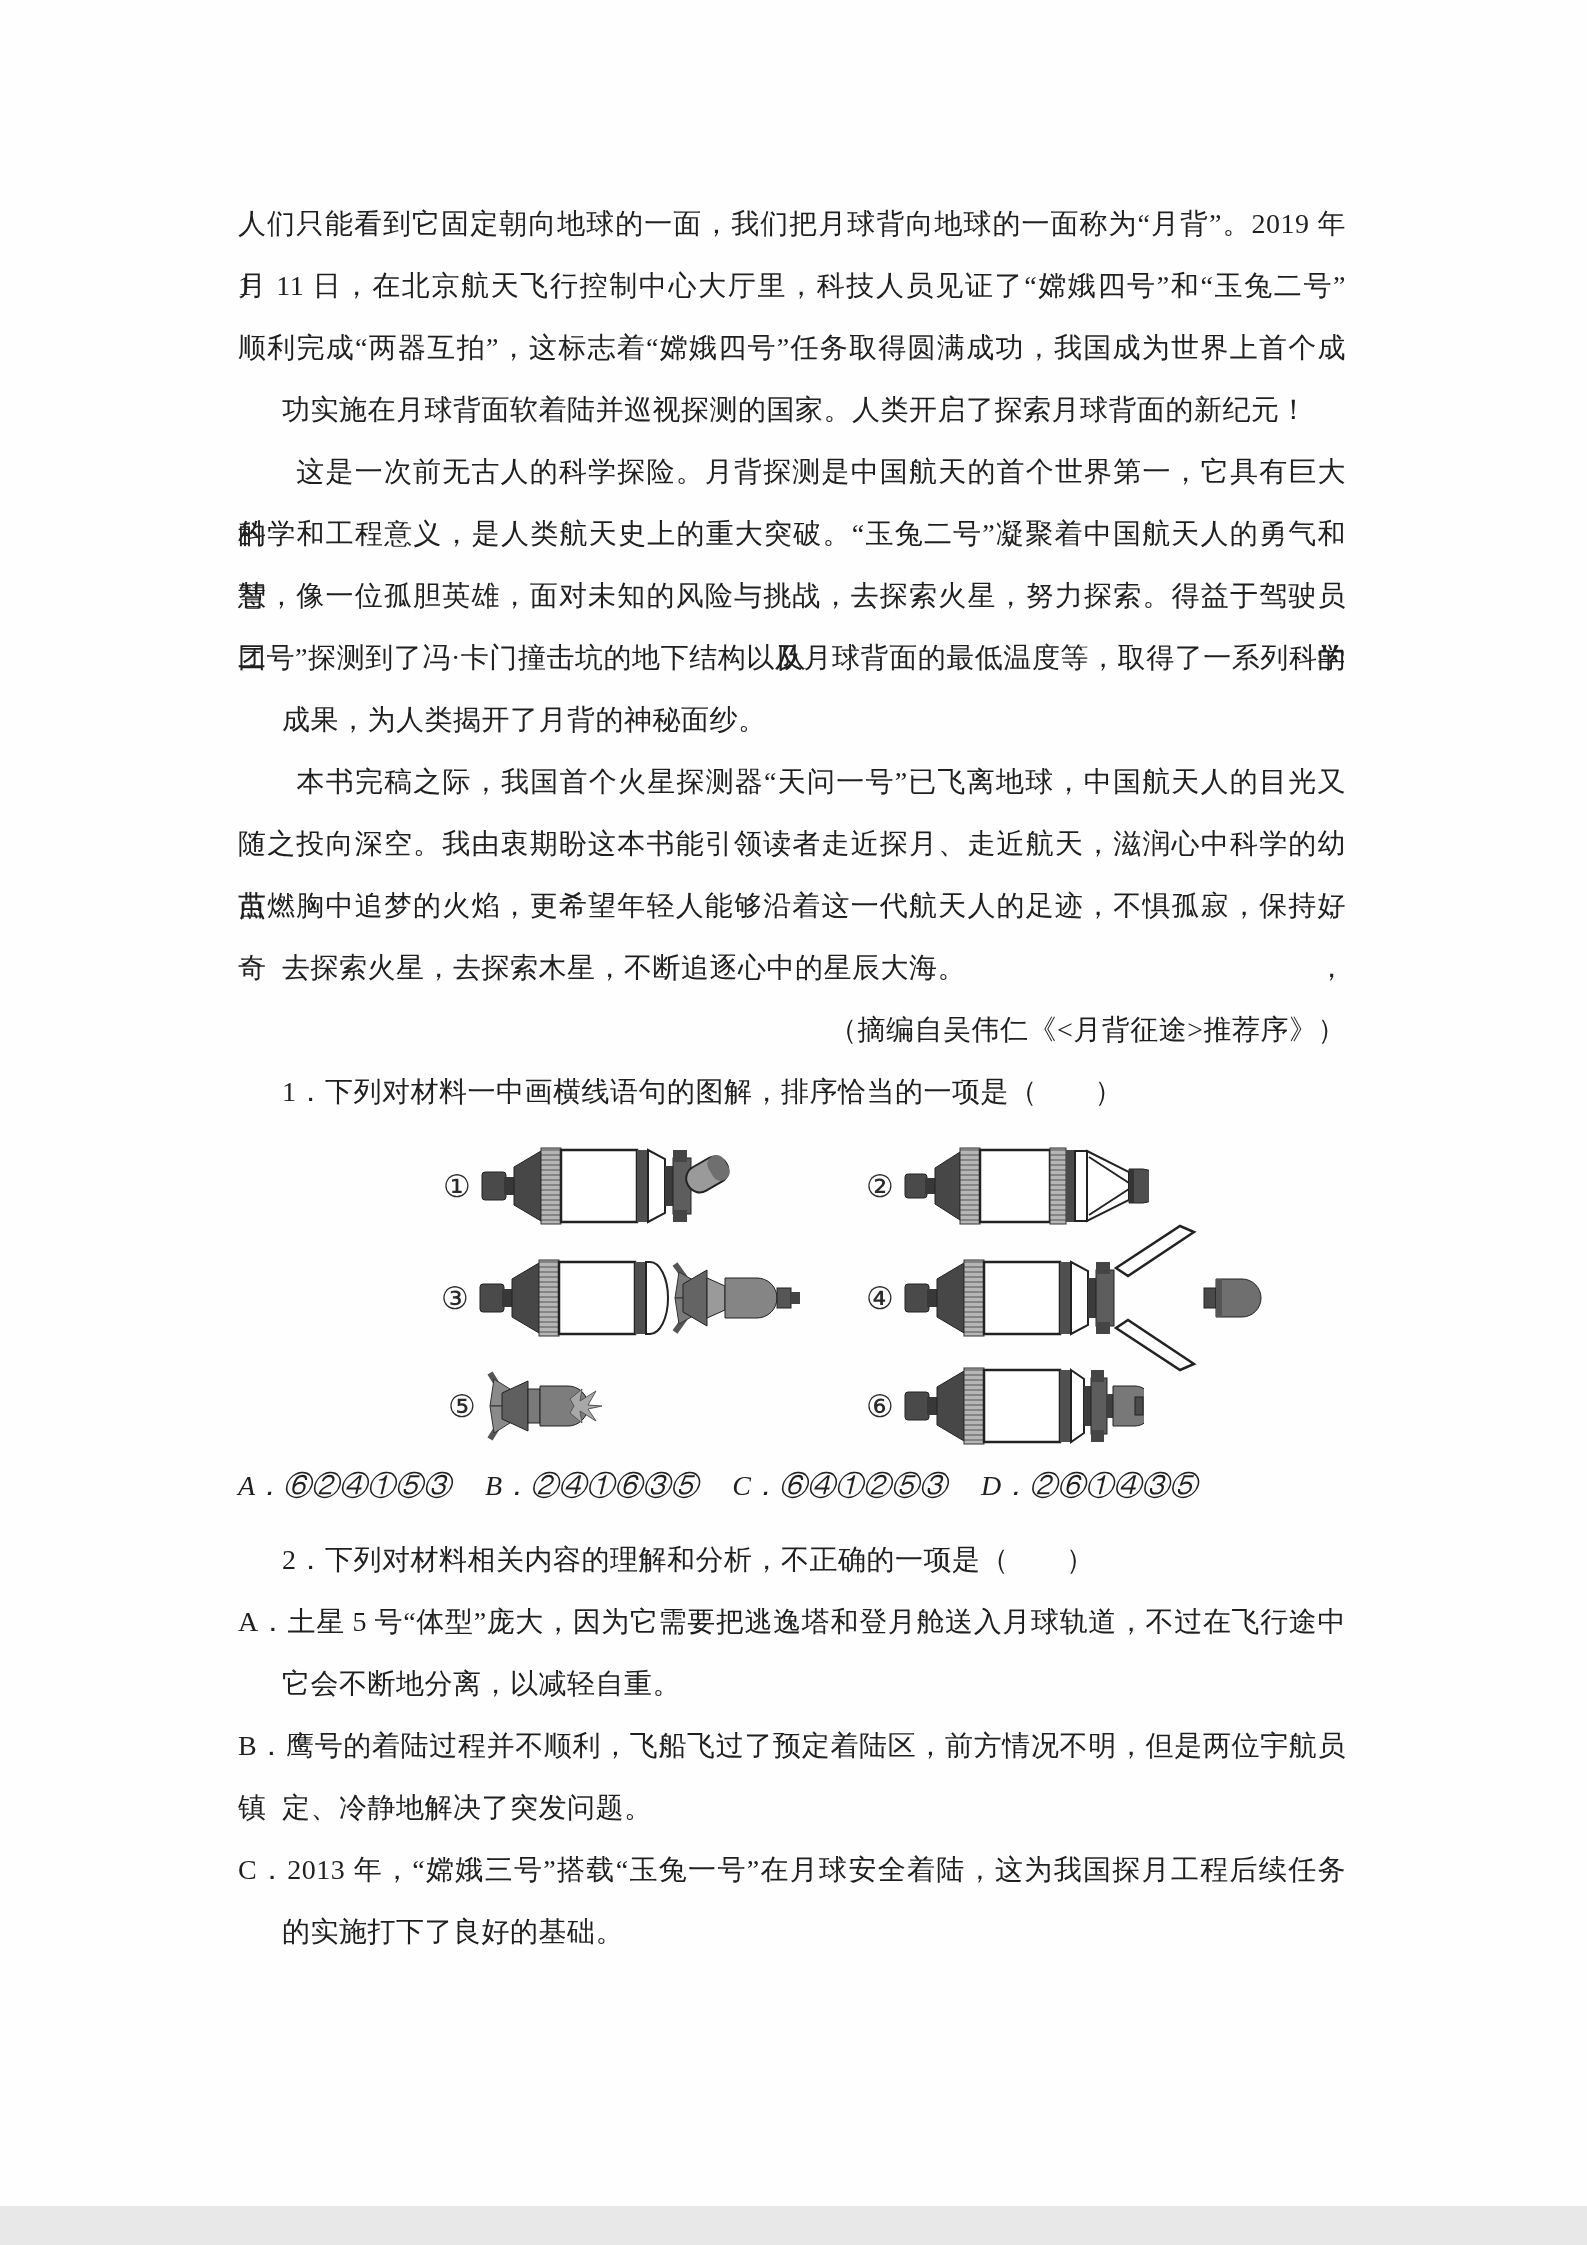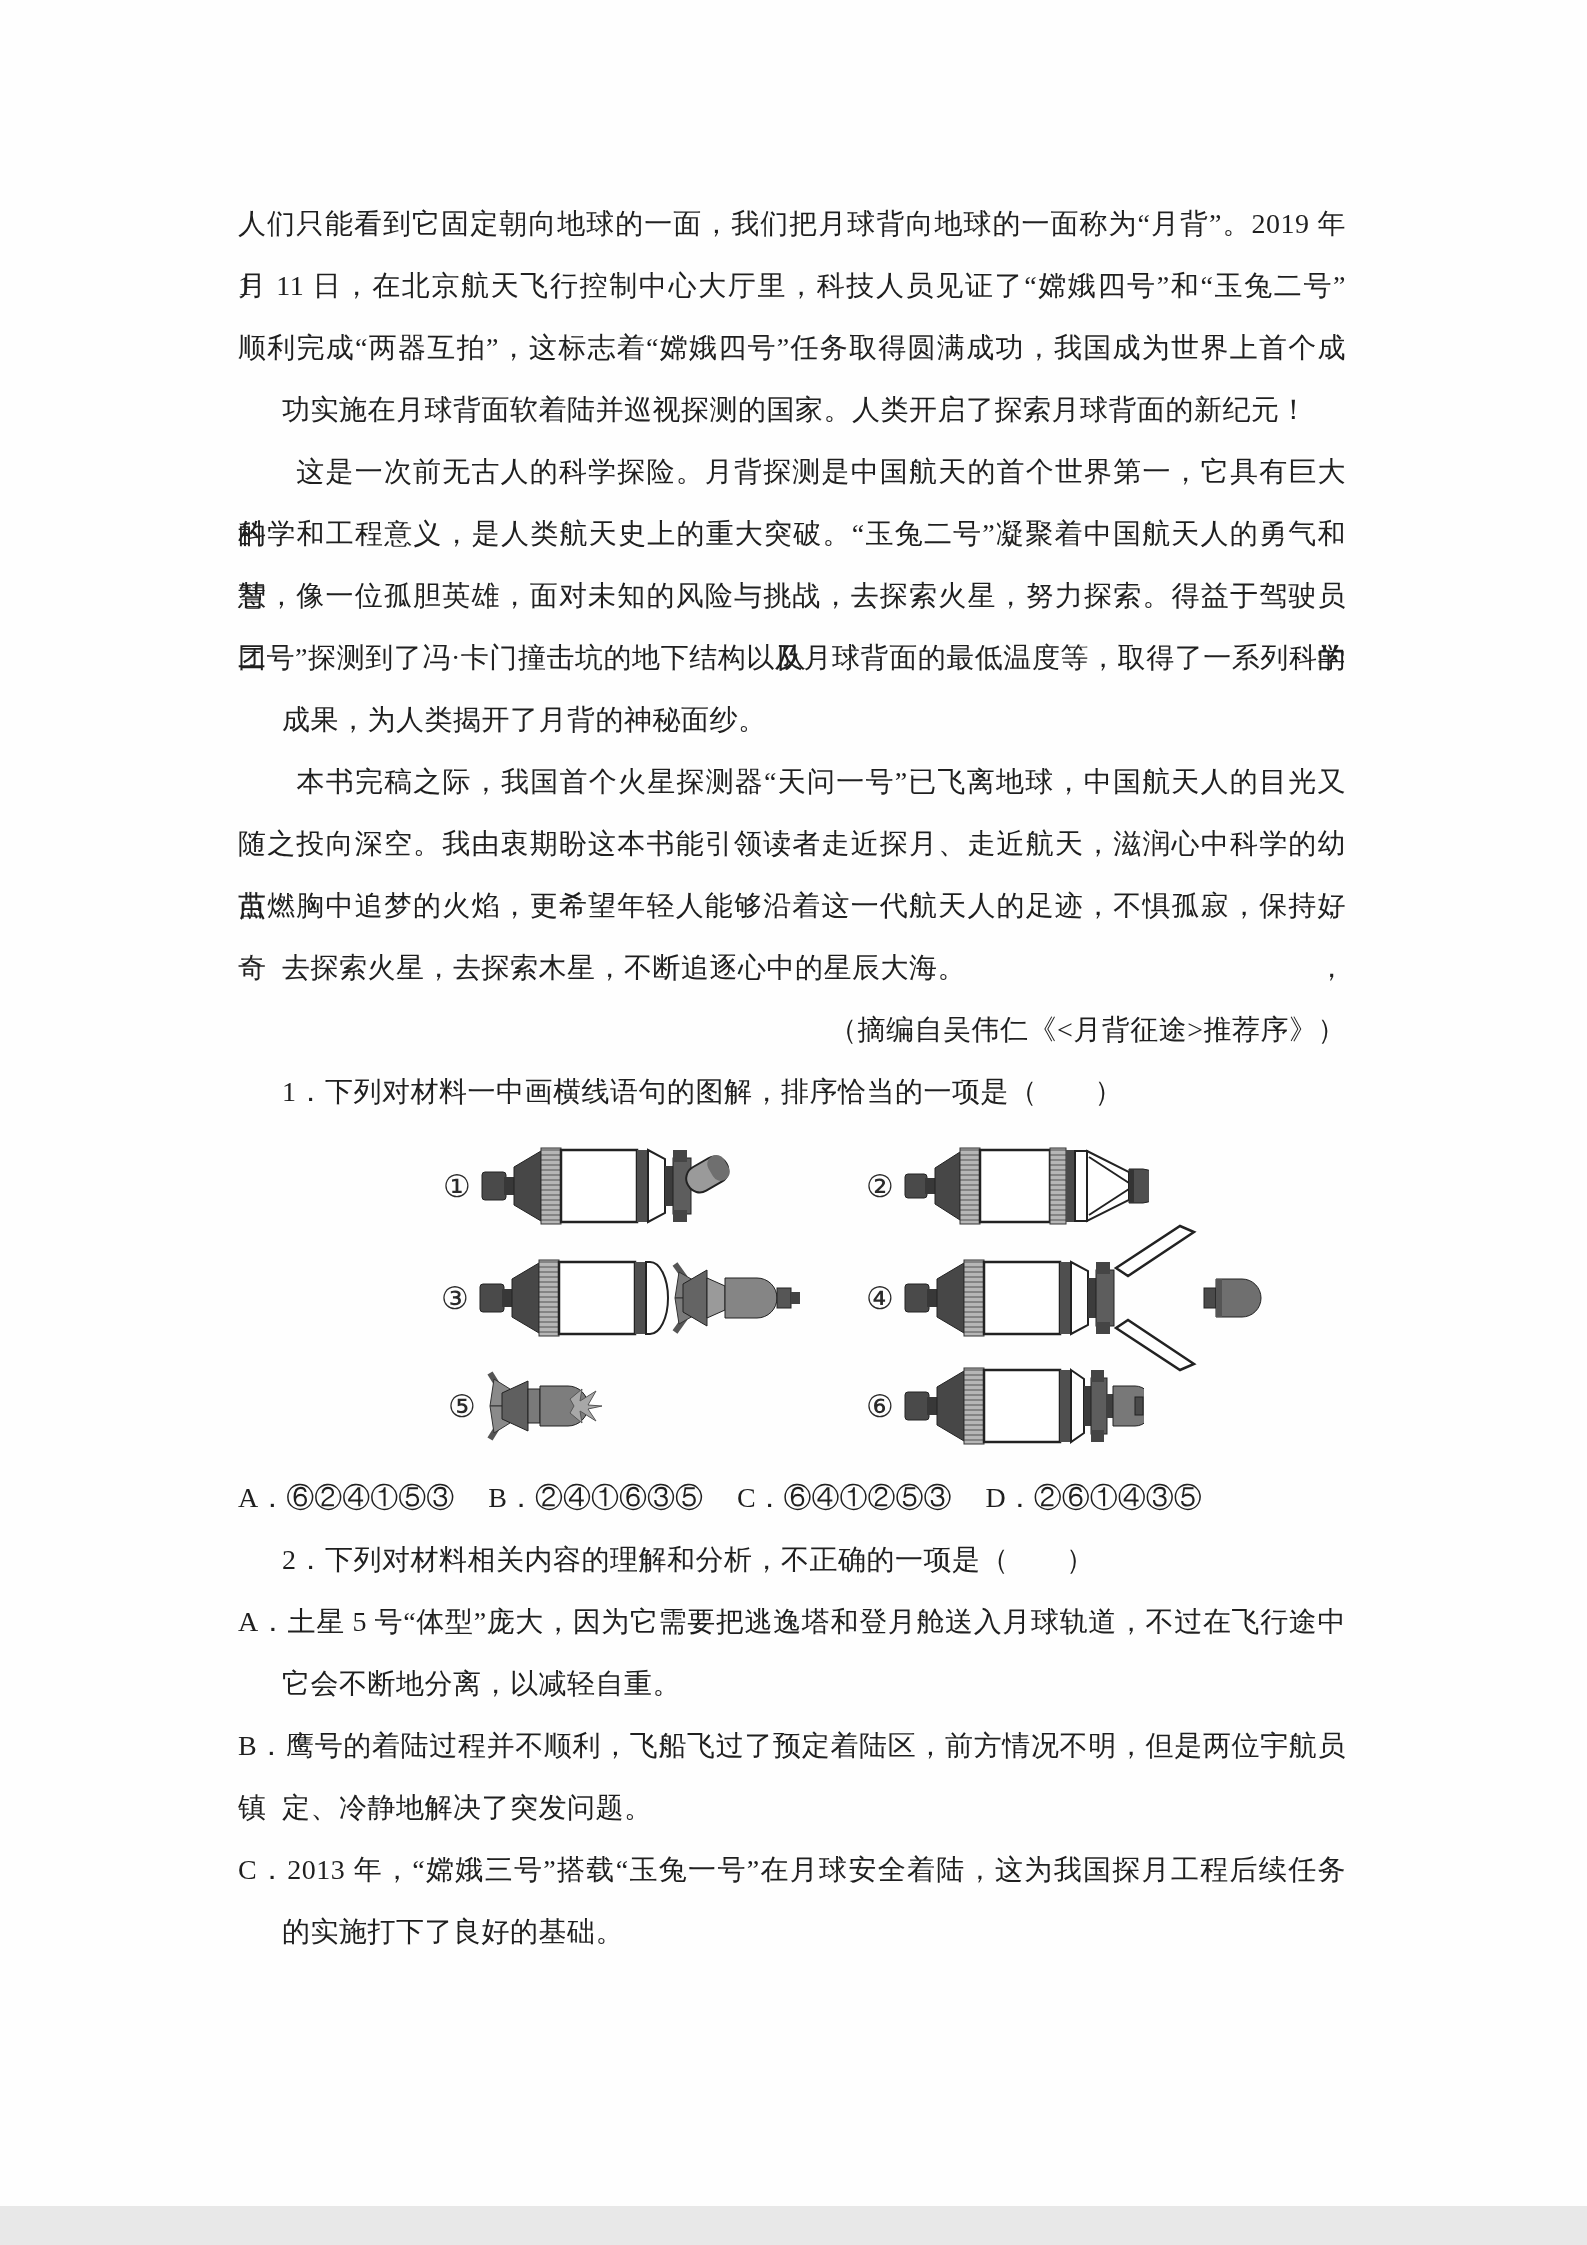--- a/index.html
+++ b/index.html
@@ -25,22 +25,22 @@
     text-align:justify;
     text-align-last:justify;
     text-justify:inter-character;
     letter-spacing:0.5px;
   }
   .line.end{ text-align-last:left;margin-left:44px; }
   .line.src{ text-align:center; text-align-last:right; }
   .options-row{
     height:62px;
     display:flex;
-    align-items:center;
     gap:34px;
+    font-style:italic;
   }
   .figure{
     position:relative;
     height:344px;
   }
   .panel{
     position:absolute;
     display:flex;
     align-items:center;
     gap:10px;

